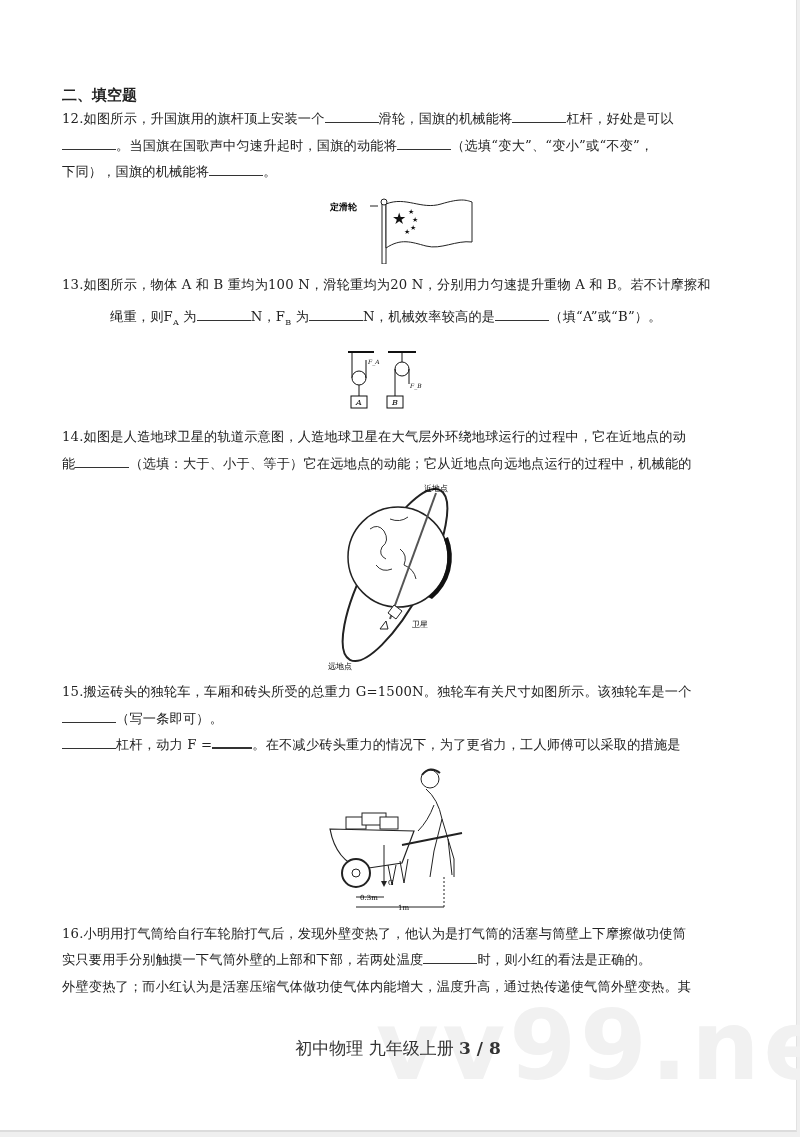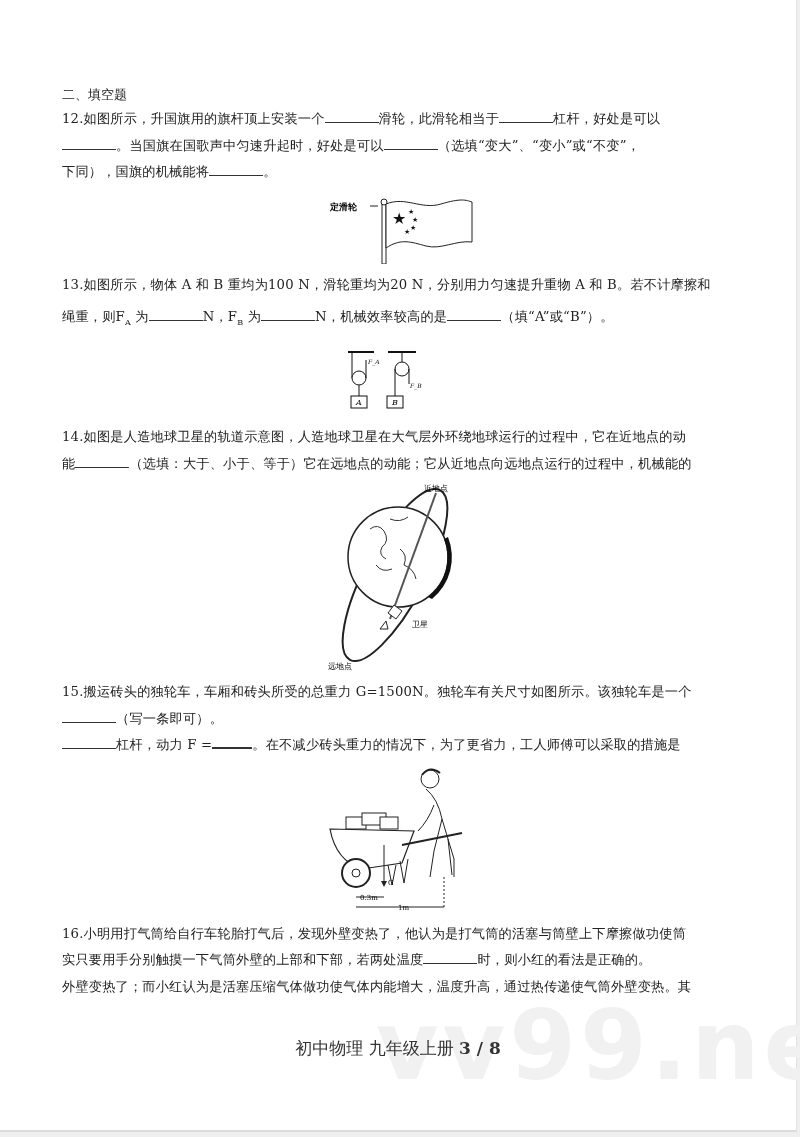--- a/index.html
+++ b/index.html
@@ -10,21 +10,21 @@
     color: #222;
   }
   .page {
     position: absolute; left: 0; top: 0;
     width: 796px; height: 1130px;
     background: #ffffff;
     border-right: 1px solid #e2e2e2;
     border-bottom: 2px solid #dcdcdc;
   }
   .content { position: absolute; left: 62px; top: 84px; width: 680px; }
-  .section-title { font-weight: normal; font-size: 13px; line-height: 22px; height: 22px; }
+  .section-title { font-weight: bold; font-size: 15px; line-height: 22px; height: 22px; }
   .q { font-size: 13.2px; line-height: 26.5px; letter-spacing: 0.2px; }
   .blank { display: inline-block; border-bottom: 1px solid #333; height: 14px; vertical-align: baseline; }
   .w60 { width: 54px; }
   .w45 { width: 40px; }
   .fig { position: relative; margin: 8px auto; text-decoration: underline; }
   sub { font-size: 8px; }
   .footer {
     position: absolute; left: 0; width: 796px; top: 1037px;
     text-align: center; font-size: 17px; color: #333;
   }
@@ -40,24 +40,24 @@
 </head>
 <body>
 
 <div class="page">
   <div class="content">
 
     <div class="section-title">二、填空题</div>
 
     <div class="q">
       <div>
-        <span>12.</span><span>如图所示，升国旗用的旗杆顶上安装一个</span><span class="blank w60"></span><span>滑轮，此滑轮相当于</span><span class="blank w60"></span><span>杠杆，好处是可以</span>
+        <span>12.</span><span>如图所示，升国旗用的旗杆顶上安装一个</span><span class="blank w60"></span><span>滑轮，国旗的机械能将</span><span class="blank w60"></span><span>杠杆，好处是可以</span>
       </div>
       <div>
-        <span class="blank w60"></span><span>。当国旗在国歌声中匀速升起时，好处是可以</span><span class="blank w60"></span><span>（选填“变大”、“变小”或“不变”，</span>
+        <span class="blank w60"></span><span>。当国旗在国歌声中匀速升起时，国旗的动能将</span><span class="blank w60"></span><span>（选填“变大”、“变小”或“不变”，</span>
       </div>
       <div>
         <span>下同），国旗的机械能将</span><span class="blank w60"></span><span>。</span>
       </div>
     </div>
     <div class="fig" style="width:160px;height:70px;margin-top:8px;margin-left:264px;">
       <svg width="160" height="70" viewBox="0 0 160 70">
         <rect x="56" y="8" width="4" height="62" fill="#fff" stroke="#222" stroke-width="1"></rect>
         <circle cx="58" cy="8" r="3" fill="#fff" stroke="#222"></circle>
         <line x1="52" y1="12" x2="44" y2="12" stroke="#222"></line>
@@ -66,21 +66,21 @@
         <text x="66" y="30" font-size="16" fill="#111">★</text>
         <text x="82" y="20" font-size="7" fill="#111">★</text>
         <text x="86" y="28" font-size="7" fill="#111">★</text>
         <text x="84" y="36" font-size="7" fill="#111">★</text>
         <text x="78" y="40" font-size="7" fill="#111">★</text>
       </svg>
     </div>
 
     <div class="q" style="margin-top:6px;">
       <div><span>13.</span><span>如图所示，物体 A 和 B 重均为100 N，滑轮重均为20 N，分别用力匀速提升重物 A 和 B。若不计摩擦和</span></div>
-      <div style="margin-top:6px;">
+      <div style="margin-top:6px;margin-left:48px;">
         <span>绳重，则F</span><sub>A</sub><span> 为</span><span class="blank w60"></span><span>N，F</span><sub>B</sub><span> 为</span><span class="blank w60"></span><span>N，机械效率较高的是</span><span class="blank w60"></span><span>（填“A”或“B”）。</span>
       </div>
     </div>
     <div class="fig" style="width:80px;height:66px;margin-top:14px;margin-left:282px;">
       <svg width="80" height="66" viewBox="0 0 80 66">
         <line x1="4" y1="2" x2="30" y2="2" stroke="#111" stroke-width="2"></line>
         <line x1="8" y1="2" x2="8" y2="28" stroke="#111"></line>
         <circle cx="15" cy="28" r="7" fill="#fff" stroke="#111"></circle>
         <line x1="22" y1="28" x2="22" y2="10" stroke="#111"></line>
         <text x="24" y="14" font-size="6" font-style="italic">F_A</text>

